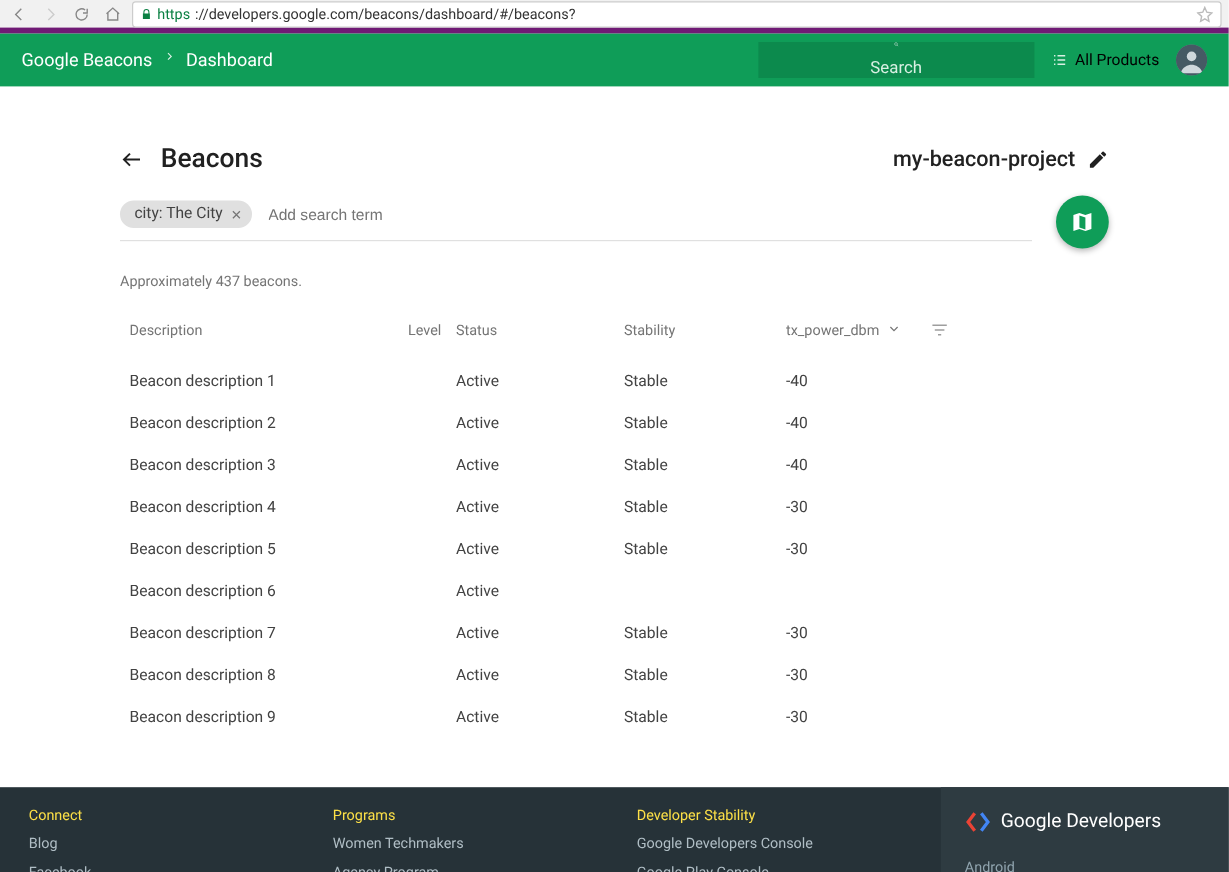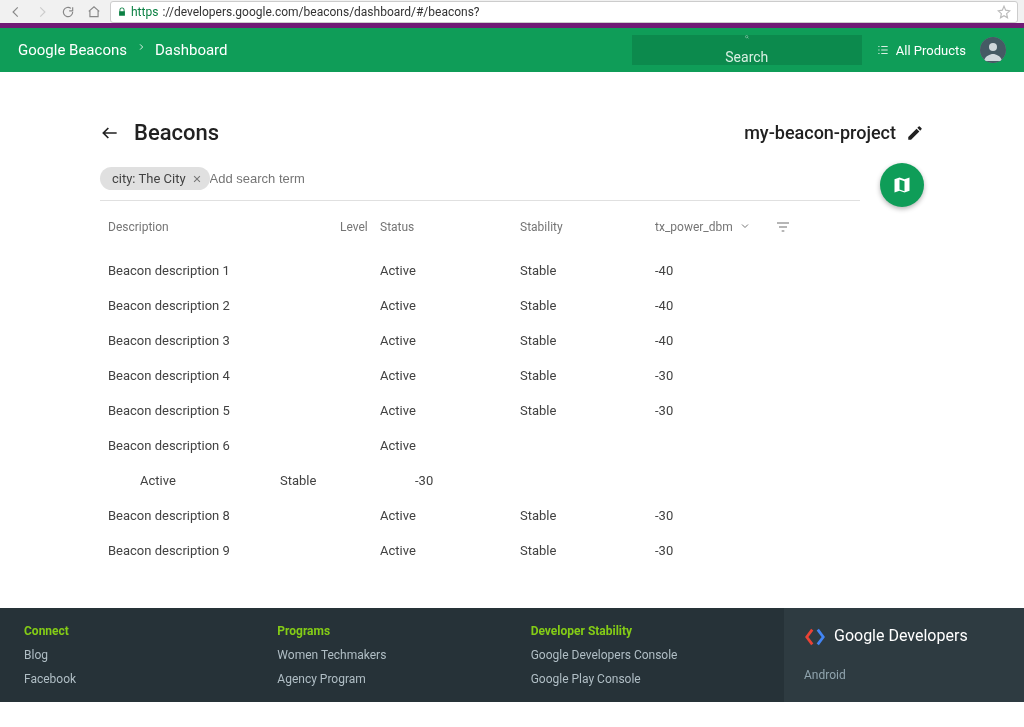--- a/index.html
+++ b/index.html
@@ -9,46 +9,46 @@
   .chrome .nav-icon { width: 20px; height: 20px; display:flex; align-items:center; justify-content:center; color:#5a5a5a; }
   .chrome .urlbar { flex: 1; height: 22px; border: 1px solid #ccc; border-radius: 3px; background: #fff; display:flex; align-items:center; padding:0 6px; gap:4px; font-size:12px; color:#333; }
   .chrome .lock { color:#0b8043; font-size:12px; }
   .chrome .green { color:#0b8043; }
   .chrome .star { color:#bbb; margin-left:auto; }
   
   .header { height: 44px; background: #0f9d58; color: #fff; display: flex; align-items: center; padding: 0 18px; gap: 14px; }
   .header .title { font-size: 15px; display:flex; gap:10px; }
   .header .spacer { flex:1; }
   .header .searchbox { display:flex; align-items:center; background:#0c8a4d; height:30px; width:230px; padding:0 10px; gap:10px; color:#d9f0e3; font-size:14px;flex-direction:column; }
-  .header .allprod { display:flex; align-items:center; gap:6px; font-size:13px; color:#ffffff; }
+  .header .allprod { display:flex; align-items:center; gap:6px; font-size:13px; color:#000000; }
   .header .avatar { width:26px; height:26px; border-radius:50%; background:#6b7280; display:flex; align-items:center; justify-content:center; overflow:hidden; }
   
   .content { padding: 48px 100px 40px 100px; }
   .topline { display:flex; align-items:center; justify-content:space-between; margin-bottom: 22px; }
   .topline .left { display:flex; align-items:center; gap:14px; }
   .topline .h1 { font-size:22px; font-weight:500; color:#212121; }
   .topline .right { display:flex; align-items:center; gap:10px; font-size:18px; font-weight:500; }
-  .searchrow { display:flex; align-items:center; border-bottom:1px solid #e0e0e0; padding-bottom:10px; margin-bottom:10px; }
+  .searchrow { display:flex; align-items:center; gap:14px; border-bottom:1px solid #e0e0e0; padding-bottom:10px; margin-bottom:10px; }
   .chip { background:#e0e0e0; border-radius:12px; padding:4px 8px 4px 12px; display:flex; align-items:center; gap:6px; font-size:13px; color:#424242; }
   .chip .x { color:#757575; cursor:pointer; }
   .searchinput { flex:1; border:none; outline:none; font-size:13px; color:#9e9e9e; }
   .fab { width:44px; height:44px; border-radius:50%; background:#0f9d58; color:#fff; display:flex; align-items:center; justify-content:center; box-shadow:0 2px 5px rgba(0,0,0,0.3); margin-left:auto; position:relative; top:-4px; }
   .approx { font-size:12px; color:#757575; margin: 16px 0 18px 0; }
   .thead { display:flex; align-items:center; padding: 8px 0 18px 0; color:#757575; font-size:12px; }
   .col-desc { width: 240px; padding-left:8px; }
   .col-level { width: 40px; }
   .col-status { width: 140px; }
   .col-stab { width: 135px; }
   .col-tx { width: 120px; display:flex; align-items:flex-start; gap:6px; }
   .col-filter { width: 40px; color:#757575; }
   .trow { display:flex; align-items:center; padding: 10px 0; font-size:13px; color:#424242; }
   
   .footer { background:#263238; color:#cfd8dc; display:flex; padding: 16px 24px; gap: 40px; font-size:12px; }
   .footer .col { flex:1; display:flex; flex-direction:column; gap:10px; }
-  .footer .col .h { color:#84cc16; font-weight:700; }
+  .footer .col .h { color:#fde047; font-weight:400; }
   .footer .col a { color:#b0bec5; text-decoration:none; }
   .footer .brand { width: 240px; background:#2e3b41; margin:-16px -24px -16px 0; padding:18px 20px; display:flex; flex-direction:column; gap:20px; }
   .brand .logo { display:flex; align-items:flex-start; gap:8px; color:#fff; font-size:16px; }
   .brand .sub { color:#90a4ae; font-size:12px; }
   svg { display:block; }
 </style>
 </head>
 <body>
 
 <div class="chrome">
@@ -153,20 +153,21 @@
         <input class="searchinput" placeholder="Add search term" style="">
       </div>
     </div>
     <div class="fab">
       <svg width="20" height="20" viewBox="0 0 24 24" fill="#fff">
           <path d="M9 3L3 5v16l6-2 6 2 6-2V3l-6 2-6-2zm0 2.5l6 2v12l-6-2v-12z"></path>
         </svg>
     </div>
   </div>
 
+  <div class="approx">Approximately 437 beacons.</div>
 
   <div class="thead">
     <div class="col-desc">Description</div>
     <div class="col-level">Level</div>
     <div class="col-status">Status</div>
     <div class="col-stab">Stability</div>
     <div class="col-tx">
       <span>tx_power_dbm</span>
       <svg width="12" height="12" viewBox="0 0 24 24" fill="none" stroke="#757575" stroke-width="2">
           <path d="M6 9l6 6 6-6"></path>
@@ -222,20 +223,21 @@
       </div>
       <div class="trow">
         <div class="col-desc">Beacon description 6</div>
         <div class="col-level"></div>
         <div class="col-status">Active</div>
         <div class="col-stab"></div>
         <div class="col-tx"></div>
         <div class="col-filter"></div>
       </div>
       <div class="trow">
+        <div class="col-desc">Beacon description 7</div>
         <div class="col-level"></div>
         <div class="col-status">Active</div>
         <div class="col-stab">Stable</div>
         <div class="col-tx">-30</div>
         <div class="col-filter"></div>
       </div>
       <div class="trow">
         <div class="col-desc">Beacon description 8</div>
         <div class="col-level"></div>
         <div class="col-status">Active</div>

